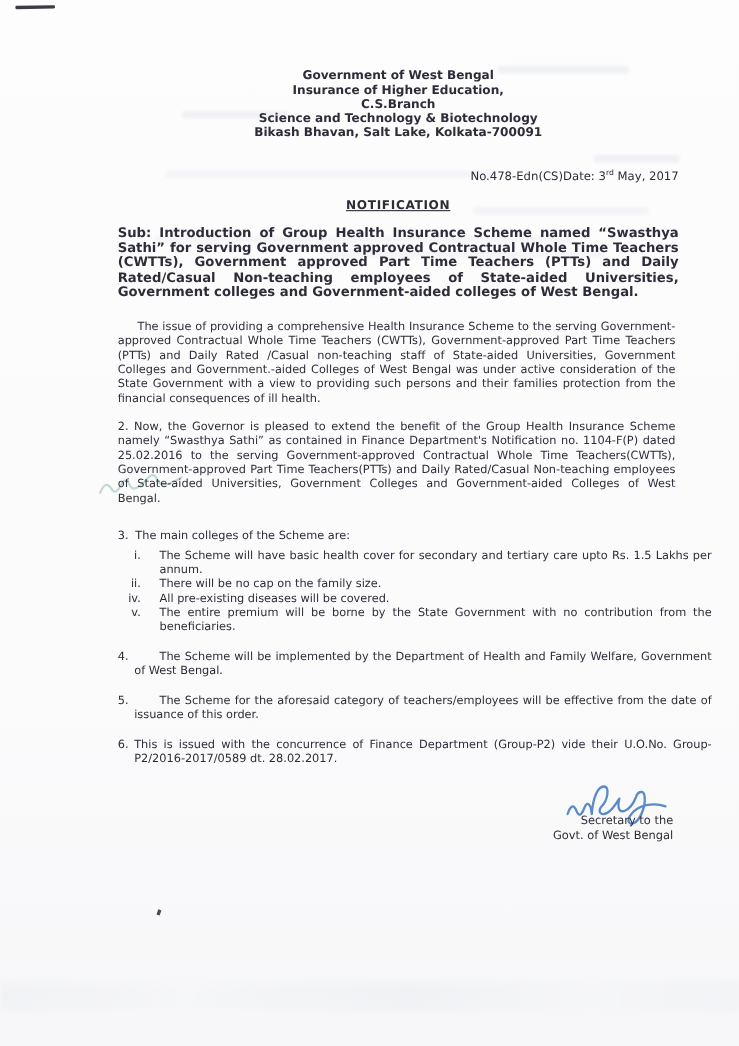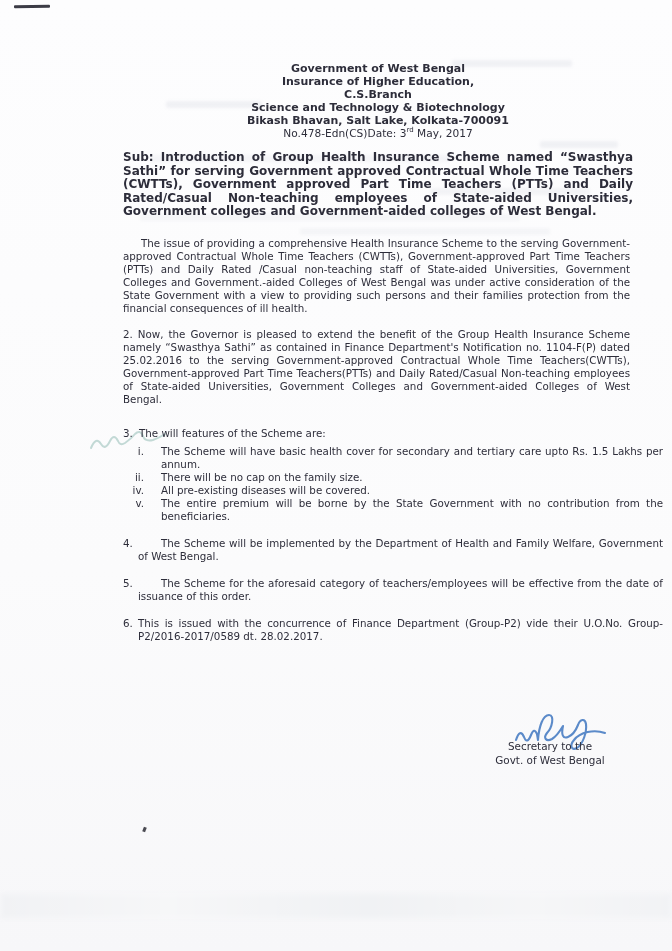--- a/index.html
+++ b/index.html
@@ -3,44 +3,44 @@
 <meta charset="utf-8">
 <style>
   html,body{margin:0;padding:0;background:#e9e9eb;}
   .page{
     position:relative;width:672px;height:951px;margin:0 auto;
     background:linear-gradient(180deg,#fdfdfe 0%,#fbfbfc 60%,#f7f7f9 100%);
     overflow:hidden;color:#2d2d3a;
     font-family:"DejaVu Sans","Liberation Sans",sans-serif;
     -webkit-font-smoothing:antialiased;
   }
-  .doc{position:absolute;left:123px;top:62px;width:540px;font-size:10.3px;line-height:13px;}
+  .doc{position:absolute;left:107px;top:62px;width:540px;font-size:10.3px;line-height:13px;}
   .hdr{width:510px;text-align:center;font-weight:bold;font-size:11px;line-height:13px;}
   .hdr-line{display:block;}
   .hdr-line.u{}
-  .refrow{width:510px;display:flex;justify-content:center;margin-top:0;font-size:10.6px;}
+  .refrow{width:510px;display:flex;justify-content:flex-end;margin-top:28px;font-size:10.6px;}
   .refrow sup{font-size:7px;line-height:0;}
   .title{width:510px;text-align:center;margin-top:12px;}
   .title span{font-weight:bold;font-size:11px;letter-spacing:.6px;text-decoration:underline;}
   .subject{width:510px;margin-top:11px;font-weight:bold;font-size:12px;line-height:13.6px;text-align:justify;}
   .para{width:507px;text-align:justify;}
   .p1{margin-top:18px;text-indent:18px;}
   .p2{margin-top:13px;}
   .h3row{position:relative;margin-top:21px;width:520px;}
   .h3row .num{position:absolute;left:0;top:0;}
   .h3row .txt{margin-left:16px;}
   .features{margin-top:5px;width:540px;}
   .frow{display:flex;}
   .fnum{flex:none;width:21px;text-align:right;}
   .ftext{flex:1;margin-left:17px;text-align:justify;}
   .clause{position:relative;width:540px;margin-top:14px;}
   .clause .cnum{position:absolute;left:0;top:0;}
   .clause .ctext{margin-left:15px;text-align:justify;}
   .clause.tab .ctext{text-indent:23px;}
-  .sigblock{position:absolute;left:488px;top:739px;width:124px;text-align:center;font-size:10.4px;line-height:14px;}
+  .sigblock{position:absolute;left:488px;top:739px;width:124px;text-align:right;font-size:10.4px;line-height:14px;}
   .sig-svg{position:absolute;left:512px;top:706px;}
   .mark-squiggle{position:absolute;left:88px;top:428px;opacity:.45;}
   .corner-dash{position:absolute;left:14px;top:5px;width:36px;height:3px;background:#3c3c46;border-radius:1px;transform:rotate(-1deg);}
   .speck{position:absolute;left:143px;top:827px;width:3px;height:5px;background:#4a4a52;transform:rotate(20deg);}
   .ghost{position:absolute;background:#9aa0b5;opacity:.12;filter:blur(1.6px);border-radius:2px;}
   .g1{left:452px;top:60px;width:120px;height:7px;}
   .g2{left:166px;top:101px;width:96px;height:7px;}
   .g3{left:540px;top:141px;width:78px;height:7px;}
   .g4{left:150px;top:155px;width:300px;height:7px;opacity:.08;}
   .g5{left:430px;top:188px;width:160px;height:7px;opacity:.09;}
@@ -78,30 +78,33 @@
       <span class="hdr-line">C.S.Branch</span>
       <span class="hdr-line">Science and Technology &amp; Biotechnology</span>
       <span class="hdr-line u">Bikash Bhavan, Salt Lake, Kolkata-700091</span>
     </div>
 
     <div class="refrow">
       <span>No.478-Edn(CS)</span>
       <span><span>Date: 3</span><sup>rd</sup><span> May, 2017</span></span>
     </div>
 
+    <div class="title">
+      <span>NOTIFICATION</span>
+    </div>
 
     <div class="subject">Sub: Introduction of Group Health Insurance Scheme named “Swasthya Sathi” for serving Government approved Contractual Whole Time Teachers (CWTTs), Government approved Part Time Teachers (PTTs) and Daily Rated/Casual Non-teaching employees of State-aided Universities, Government colleges and Government-aided colleges of West Bengal.</div>
 
     <div class="para p1">The issue of providing a comprehensive Health Insurance Scheme to the serving Government-approved Contractual Whole Time Teachers (CWTTs), Government-approved Part Time Teachers (PTTs) and Daily Rated /Casual non-teaching staff of State-aided Universities, Government Colleges and Government.-aided Colleges of West Bengal was under active consideration of the State Government with a view to providing such persons and their families protection from the financial consequences of ill health.</div>
 
     <div class="para p2">2. Now, the Governor is pleased to extend the benefit of the Group Health Insurance Scheme namely “Swasthya Sathi” as contained in Finance Department's Notification no. 1104-F(P) dated 25.02.2016 to the serving Government-approved Contractual Whole Time Teachers(CWTTs),  Government-approved Part Time Teachers(PTTs) and Daily Rated/Casual Non-teaching employees of State-aided Universities, Government Colleges and Government-aided Colleges of West Bengal.</div>
 
     <div class="h3row">
       <span class="num">3.</span>
-      <span class="txt">The will features of the Scheme are:</span>
+      <span class="txt">The main colleges of the Scheme are:</span>
     </div>
 
     <div class="features">
       <div class="frow">
         <span class="fnum">i.</span>
         <span class="ftext">The Scheme will have basic health cover for secondary and tertiary care upto Rs. 1.5 Lakhs per annum.</span>
       </div>
       <div class="frow">
         <span class="fnum">ii.</span>
         <span class="ftext">There will be no cap on the family size.</span>

